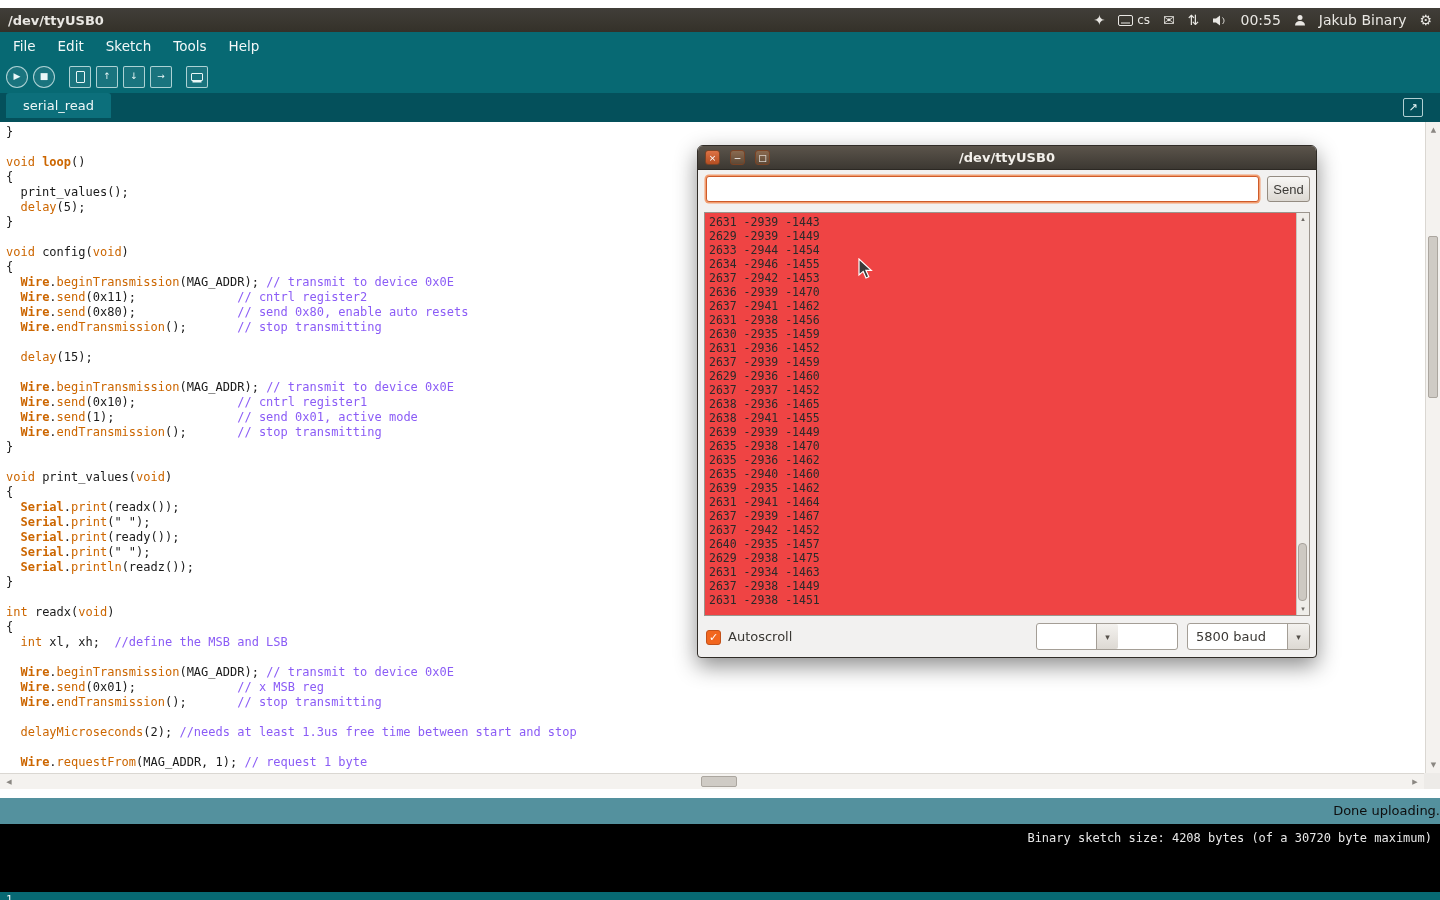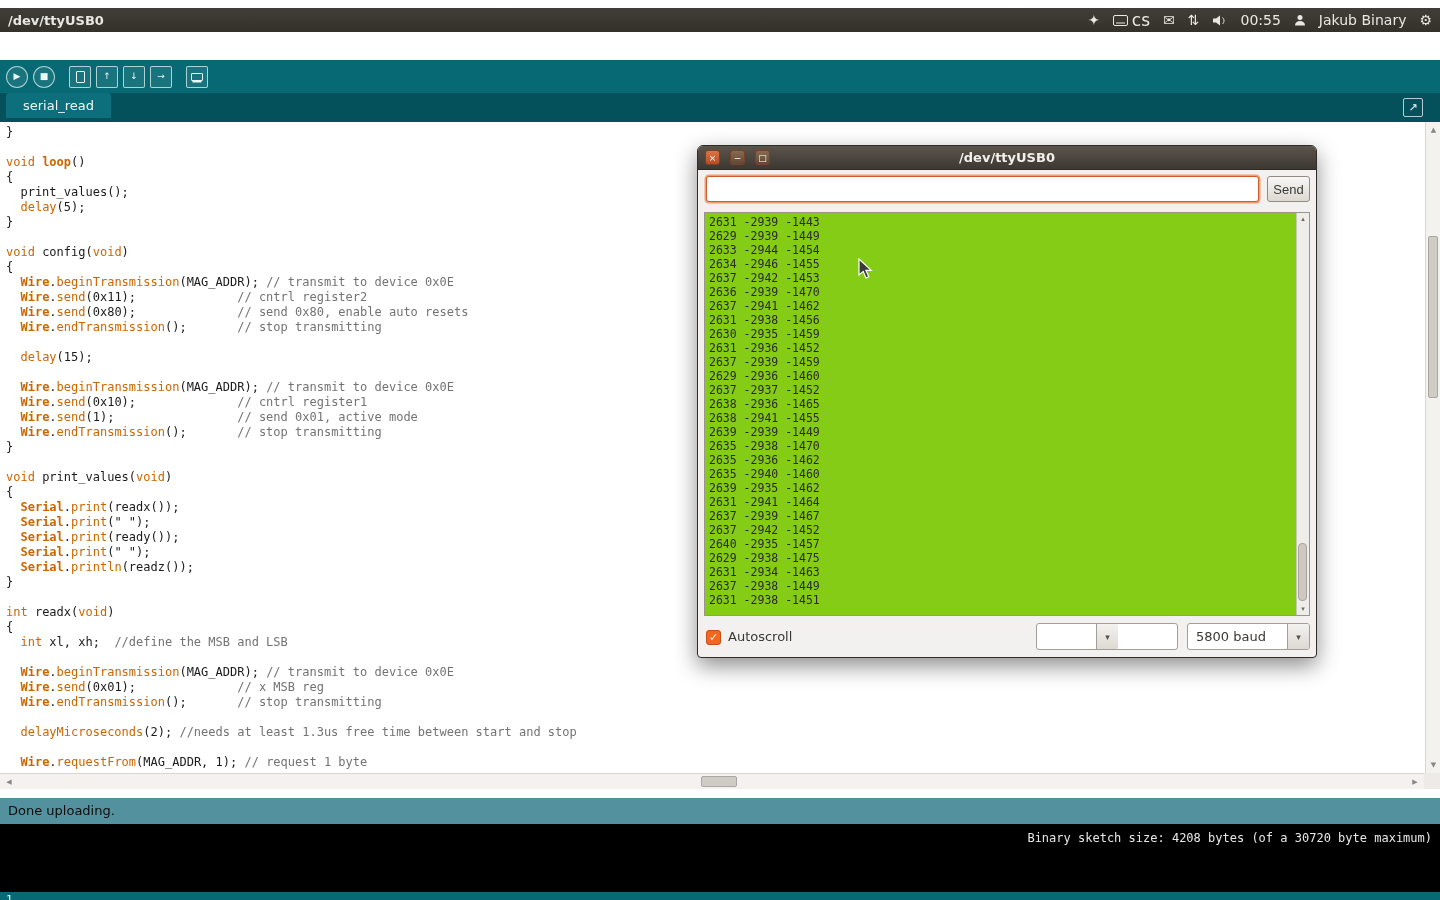--- a/index.html
+++ b/index.html
@@ -7,21 +7,21 @@
               font-family:"DejaVu Sans","Liberation Sans",sans-serif; }
   .screen { position:absolute; top:0; left:0; width:1440px; height:900px; overflow:hidden;margin-top:8px; }
 
   
   .top-panel { position:absolute; top:0; left:0; width:1440px; height:24px;
                background:linear-gradient(#413E39,#343129); color:#E9E7E3;
                display:flex; align-items:center; padding:0 8px; z-index:40; }
   .panel-title { font-weight:bold; font-size:13px; }
   .panel-right { margin-left:auto; display:flex; align-items:center; gap:13px; font-size:13px; }
   .picon { display:inline-flex; align-items:center; gap:4px; font-size:14px; color:#E9E7E3; }
-  .kbd-txt { font-size:17px; }
+  .kbd-txt { font-size:12px; }
 
   
   .menubar { position:absolute; top:24px; left:0; width:1440px; height:28px;
              background:#076973; display:flex; align-items:center; padding-left:2px; z-index:30; }
   .menu-item { color:#F2F8F8; font-size:13.5px; padding:0 11px; line-height:28px; cursor:default; }
 
   .toolbar { position:absolute; top:52px; left:0; width:1440px; height:33px;
              background:#076973; display:flex; align-items:center; padding-left:6px; z-index:30; }
   .tb-btn { width:22px; height:22px; margin-right:5px; border:1px solid rgba(235,250,250,.7);
             background:rgba(255,255,255,.08); display:flex; align-items:center; justify-content:center;
@@ -41,39 +41,39 @@
                   border:1px solid rgba(235,250,250,.75); border-radius:2px; color:#EAF7F7;
                   font-size:11px; display:flex; align-items:center; justify-content:center; }
 
   
   .editor { position:absolute; top:114px; left:0; width:1440px; height:651px; background:#FFFFFF; overflow:hidden; }
   .code { position:absolute; left:6px; top:3px; font-family:"DejaVu Sans Mono","Liberation Mono",monospace;
           font-size:12px; line-height:15px; color:#1A1A1A; white-space:pre; }
   .code-line { min-height:15px; }
   .code .k { color:#CC6600; }
   .code .b { color:#CC6600; font-weight:bold; }
-  .code .c { color:#737373; }
+  .code .c { color:#8b5cf6; }
 
   .vscroll { position:absolute; right:0; top:0; width:15px; height:651px; background:#F4F2EF; border-left:1px solid #DAD7D2; }
   .vs-arrow { position:absolute; left:0; width:15px; height:14px; color:#8A8782; font-size:7px;
               display:flex; align-items:center; justify-content:center; }
   .vs-arrow.top { top:1px; } .vs-arrow.bottom { bottom:1px; }
   .vs-thumb { position:absolute; left:2px; top:114px; width:10px; height:162px;
               background:#CFCBC5; border:1px solid #ABA69F; border-radius:2px; }
 
   .hscroll { position:absolute; top:765px; left:0; width:1424px; height:16px; background:#F4F2EF; border-top:1px solid #DAD7D2; }
   .hs-arrow { position:absolute; top:0; width:16px; height:15px; color:#8A8782; font-size:7px;
               display:flex; align-items:center; justify-content:center; }
   .hs-arrow.left { left:1px; } .hs-arrow.right { right:1px; }
   .hs-thumb { position:absolute; left:701px; top:2px; width:36px; height:11px;
               background:#CFCBC5; border:1px solid #ABA69F; border-radius:2px; }
   .scroll-corner { position:absolute; top:765px; left:1424px; width:16px; height:16px; background:#EDEBE8; }
 
   .statusbar { position:absolute; top:790px; left:0; width:1440px; height:26px; background:#54919E;
-               color:#0E0E0E; font-size:13px; line-height:26px; padding-left:8px; }
+               color:#0E0E0E; font-size:13px; line-height:26px; padding-left:8px;text-align:right; }
   .console { position:absolute; top:816px; left:0; width:1440px; height:68px; background:#000;
              color:#E8E8E8; font-family:"DejaVu Sans Mono","Liberation Mono",monospace; font-size:12px;
              padding:7px 8px;text-align:right; }
   .footerbar { position:absolute; top:884px; left:0; width:1440px; height:16px; background:#076973;
                color:#EDF7F7; font-family:"DejaVu Sans Mono","Liberation Mono",monospace; font-size:11px;
                line-height:16px; padding-left:6px; }
 
   
   .sm-window { position:absolute; left:697px; top:137px; width:620px; height:513px; z-index:45;
                border:1px solid #302C27; border-radius:6px 6px 4px 4px;
@@ -87,21 +87,21 @@
   .wb.close { left:7px; background:linear-gradient(#DE7244,#B44E22); }
   .wb.min { left:32px; } .wb.max { left:57px; }
   .sm-body { position:relative; height:488px; }
 
   .sm-input { position:absolute; left:8px; top:6px; width:553px; height:26px; border:1px solid #CE5B2A;
               box-shadow:0 0 0 1.5px rgba(242,130,70,.75); border-radius:3px; padding:0 6px;
               font-size:13px; background:#FFF; outline:none; color:#333; }
   .sm-send { position:absolute; left:569px; top:6px; width:43px; height:26px; border:1px solid #948C82;
              border-radius:3px; background:linear-gradient(#F8F7F5,#DCD8D2); color:#3C3A36; font-size:13px; }
 
-  .sm-output { position:absolute; left:6px; top:42px; width:606px; height:404px; background:#84cc16;
+  .sm-output { position:absolute; left:6px; top:42px; width:606px; height:404px; background:#ef4444;
                border:1px solid #9B958D; overflow:hidden;text-align:center; }
   .sm-lines { position:absolute; left:4px; top:2px; font-family:"DejaVu Sans Mono","Liberation Mono",monospace;
               font-size:11.5px; line-height:14px; color:#2A2A2A; white-space:pre; }
   .sm-vscroll { position:absolute; right:0; top:0; bottom:0; width:13px; background:#EFEDE9; border-left:1px solid #C9C5BF; }
   .smv-arrow { position:absolute; left:0; width:12px; height:12px; color:#6F6B66; font-size:7px;
                display:flex; align-items:center; justify-content:center; }
   .smv-arrow.top { top:0; } .smv-arrow.bottom { bottom:0; }
   .smv-thumb { position:absolute; left:1px; bottom:14px; width:9px; height:58px; background:#CDC9C2;
                border:1px solid #A8A39C; border-radius:4px; }
 
@@ -149,20 +149,27 @@
         <svg width="12" height="12">
             <circle cx="6" cy="3.5" r="2.5" fill="#E9E7E3"></circle>
             <path d="M1 11.5c0-3 2.2-4.5 5-4.5s5 1.5 5 4.5z" fill="#E9E7E3"></path>
           </svg>
       </span>
       <span class="picon">Jakub Binary</span>
       <span class="picon">⚙</span>
     </div>
   </div>
 
+  <div class="menubar" id="menubar">
+      <span class="menu-item">File</span>
+      <span class="menu-item">Edit</span>
+      <span class="menu-item">Sketch</span>
+      <span class="menu-item">Tools</span>
+      <span class="menu-item">Help</span>
+    </div>
 
   <div class="toolbar" id="toolbar">
       <div class="tb-btn circle">
         <span class="tb-glyph">▶</span>
       </div>
       <div class="tb-btn circle">
         <span class="tb-glyph">■</span>
       </div>
       <div class="tb-btn square gap">
         <span class="icon-doc"></span>

